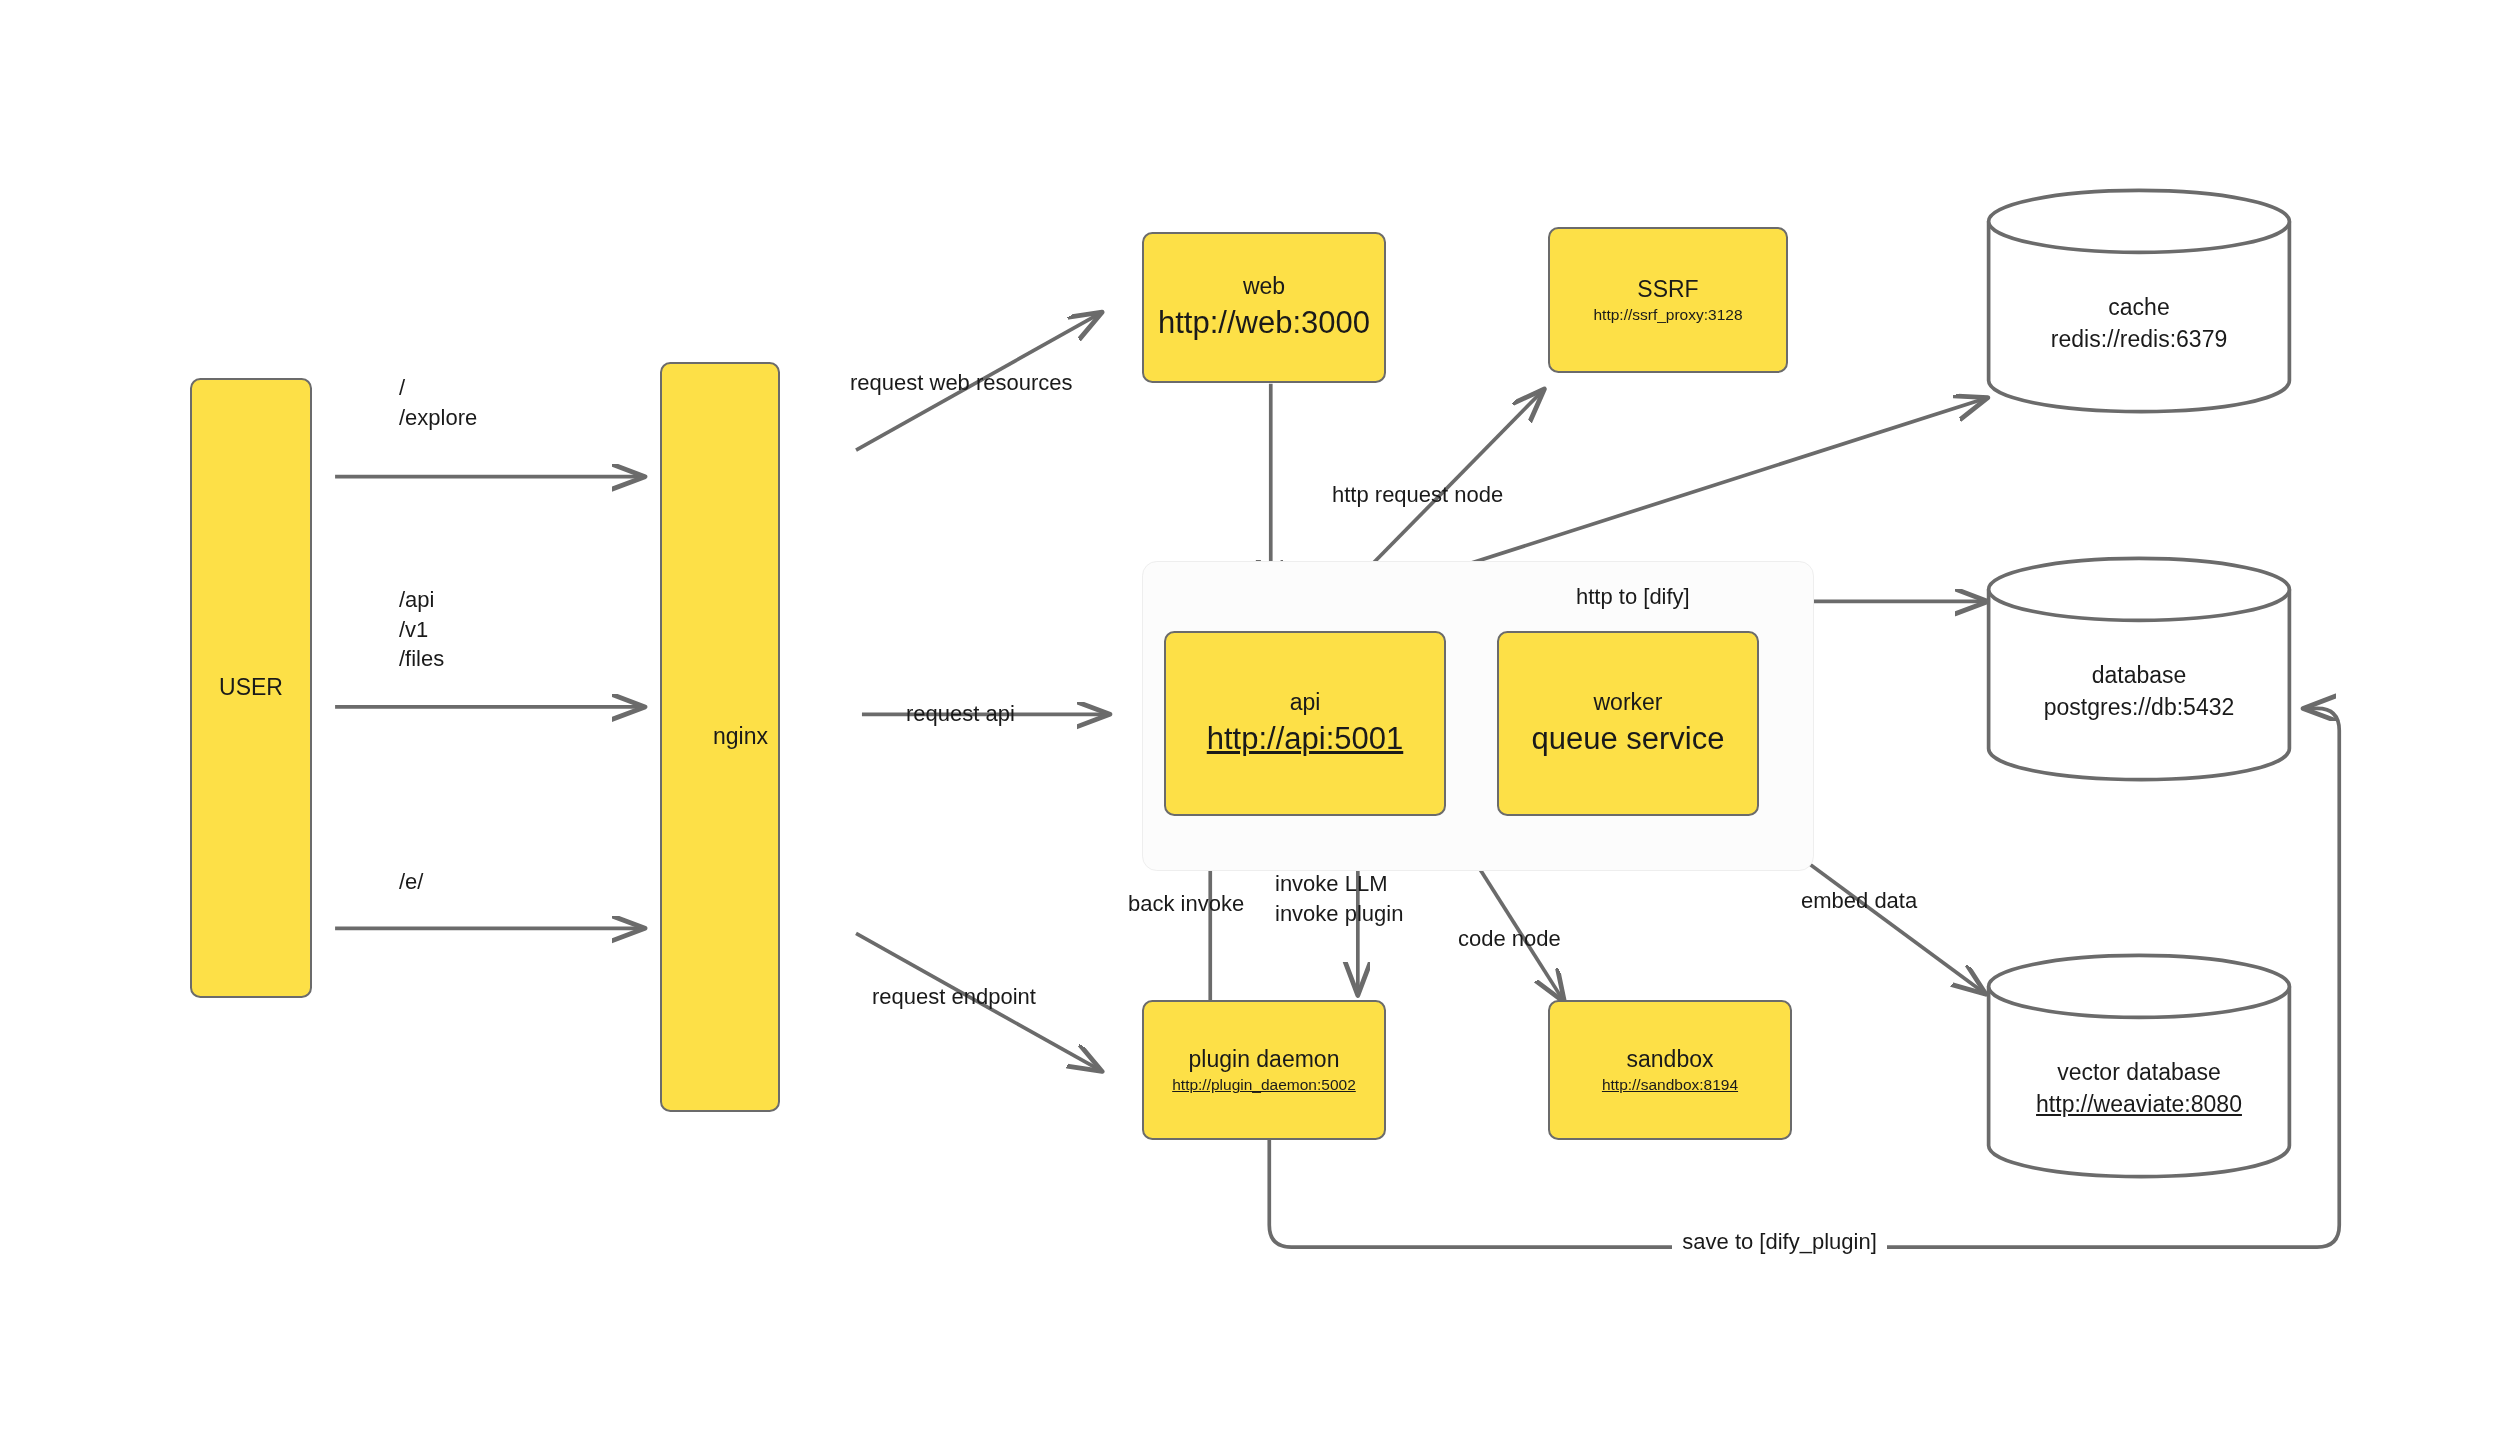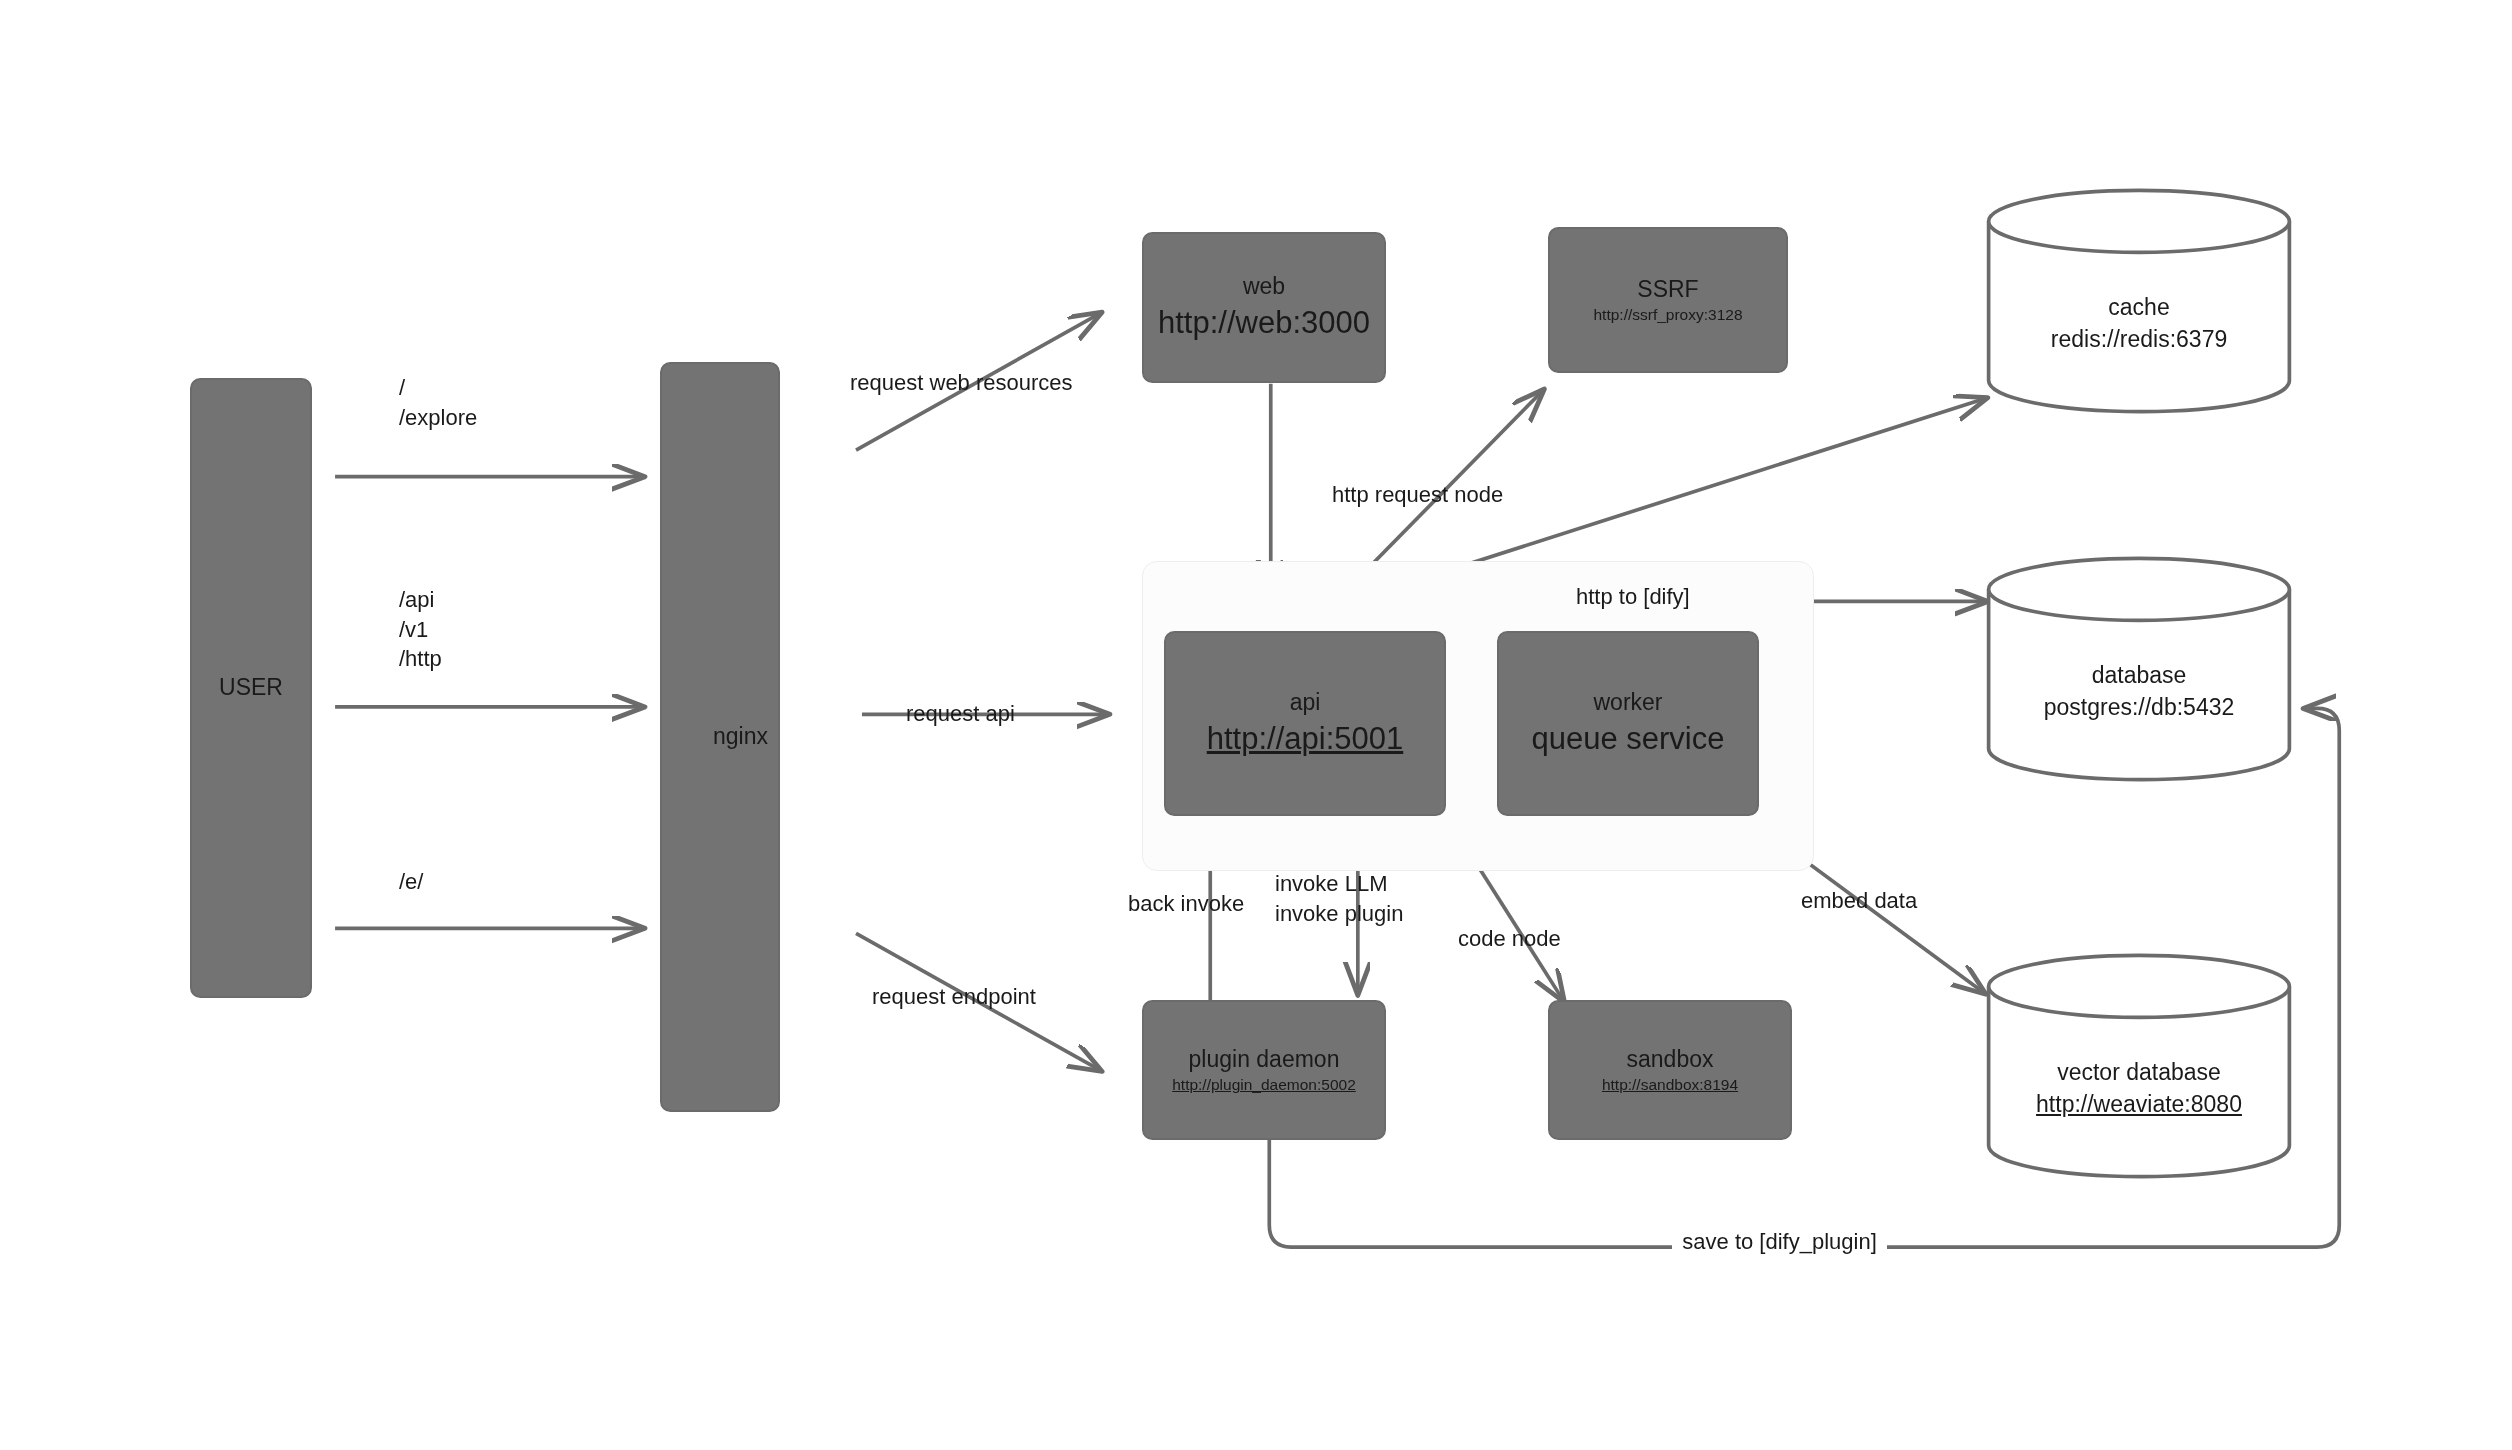--- a/index.html
+++ b/index.html
@@ -24,21 +24,21 @@
     top: 0;
     width: 2512px;
     height: 1450px;
     pointer-events: none;
   }
   .node {
     position: absolute;
     box-sizing: border-box;
     border: 2.2px solid #6b6b6b;
     border-radius: 10.3px;
-    background: #737373;
+    background: #fde047;
     display: flex;
     flex-direction: column;
     align-items: center;
     justify-content: center;
     text-align: center;
     color: #1a1a1a;
   }
   .node .line1 {
     font-size: 23px;
     line-height: 1.35;
@@ -196,21 +196,21 @@
       <ellipse cx="210" cy="48" rx="204" ry="42" fill="#ffffff" stroke="#6b6b6b" stroke-width="5"></ellipse>
     </svg>
     <div class="cyl-text" style="top:105px;">vector database</div>
     <div class="cyl-text underline" style="top:137px;">http://weaviate:8080</div>
   </div>
 
   <div class="edge-label multiline" style="left:399px; top:373px;">/
 /explore</div>
   <div class="edge-label multiline" style="left:399px; top:585px;">/api
 /v1
-/http</div>
+/files</div>
   <div class="edge-label" style="left:399px; top:867px;">/e/</div>
 
   <div class="edge-label" style="left:850px; top:368px;">request web resources</div>
   <div class="edge-label" style="left:906px; top:699px;">request api</div>
   <div class="edge-label" style="left:872px; top:982px;">request endpoint</div>
 
   <div class="edge-label" style="left:1332px; top:480px;">http request node</div>
   <div class="edge-label" style="left:1576px; top:582px;">http to [dify]</div>
 
   <div class="edge-label" style="left:1128px; top:889px;">back invoke</div>

